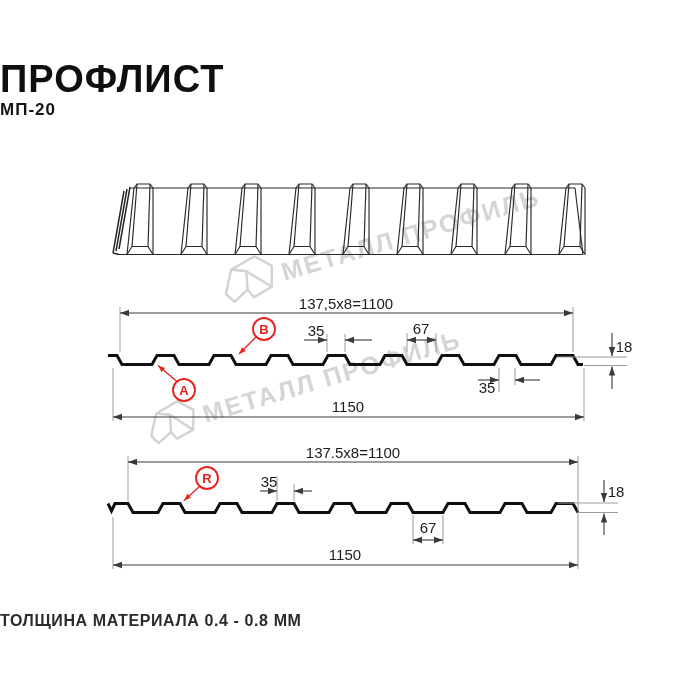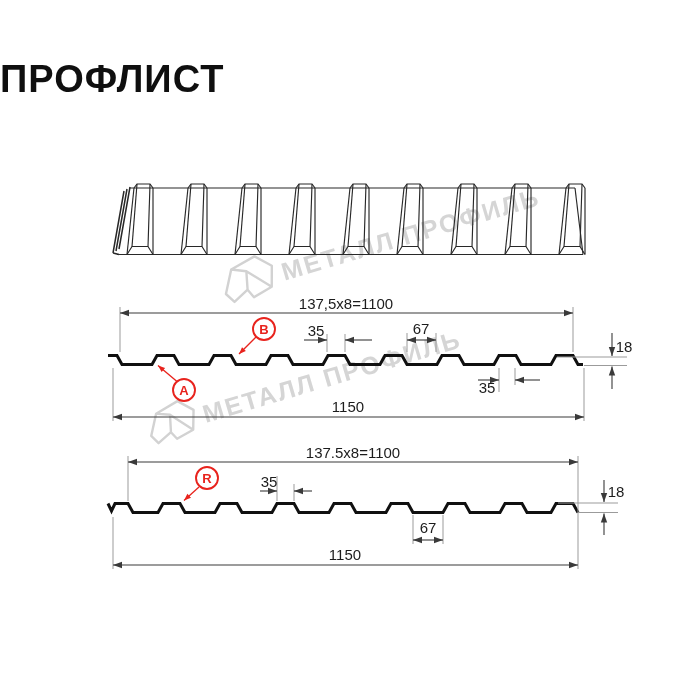--- a/index.html
+++ b/index.html
@@ -21,20 +21,21 @@
   .redtxt{font:bold 13px "Liberation Sans",sans-serif;fill:#e8231d;}
   .wmtxt{font:bold 25px "Liberation Sans",sans-serif;fill:#d5d5d5;letter-spacing:2px;}
   .wmlogo{stroke:#d2d2d2;stroke-width:2.4;fill:#ffffff;stroke-linejoin:round;}
 </style>
 </head>
 <body>
 
 <div class="page">
 
   <div class="hdr title">ПРОФЛИСТ</div>
+  <div class="hdr subtitle">МП-20</div>
 
   <svg width="700" height="700" viewBox="0 0 700 700">
     <defs>
       <marker id="dimArrow" markerWidth="10" markerHeight="8" refX="9.5" refY="4" orient="auto-start-reverse" markerUnits="userSpaceOnUse">
         <path d="M0.5,0.8 L9.5,4 L0.5,7.2 Z" fill="#3a3a3a"></path>
       </marker>
       <marker id="redArrow" markerWidth="8" markerHeight="7" refX="7.5" refY="3.5" orient="auto" markerUnits="userSpaceOnUse">
         <path d="M0.5,0.8 L7.5,3.5 L0.5,6.2 Z" fill="#e8231d"></path>
       </marker>
       <clipPath id="clip3d">
@@ -156,13 +157,14 @@
       <text class="dimtxt" x="428" y="533" text-anchor="middle">67</text>
       <text class="dimtxt" x="616" y="497" text-anchor="middle">18</text>
       <g>
         <line class="redline" x1="199" y1="487" x2="184" y2="500.5" marker-end="url(#redArrow)"></line>
         <circle class="red" cx="207" cy="478" r="11"></circle>
         <text class="redtxt" x="207" y="483" text-anchor="middle">R</text>
       </g>
     </g>
   </svg>
 
+  <div class="hdr footer">ТОЛЩИНА МАТЕРИАЛА 0.4 - 0.8 ММ</div>
 </div>
 
 </body></html>

